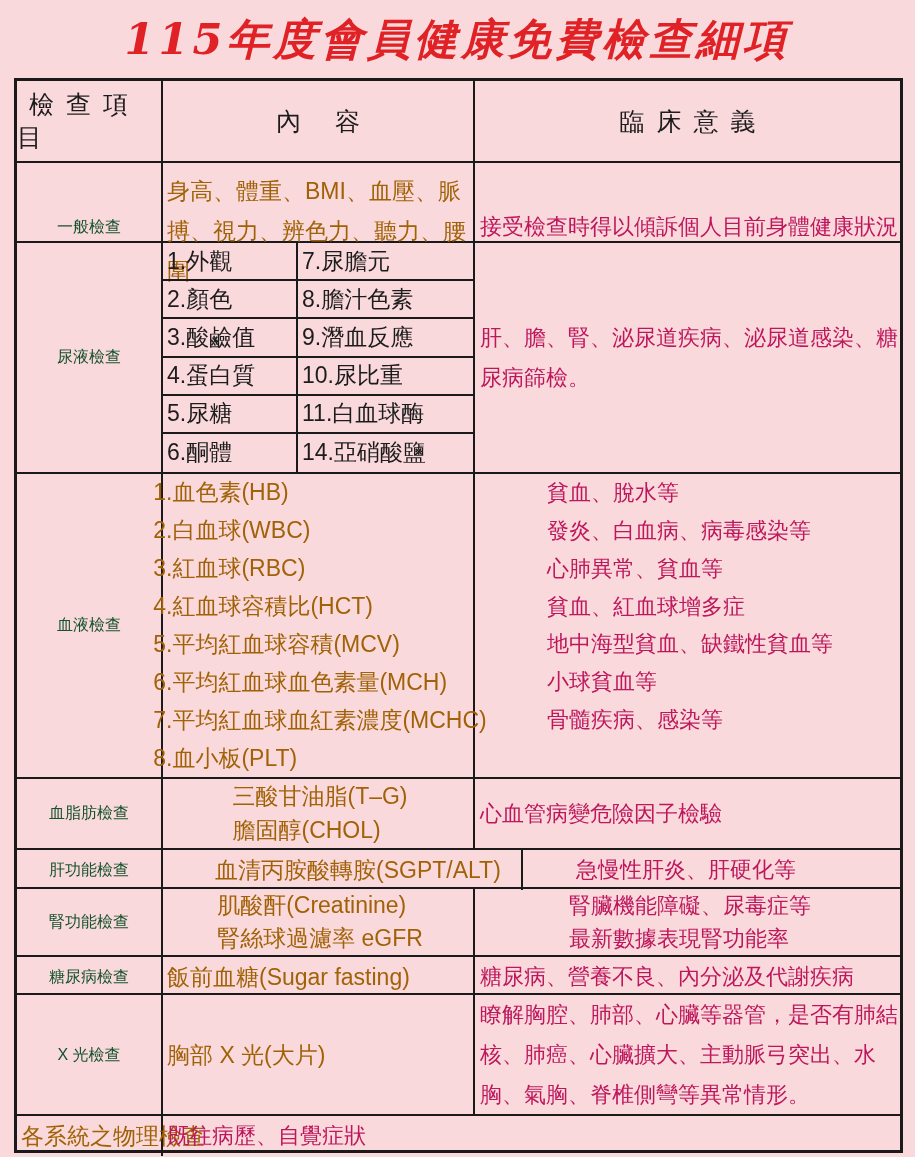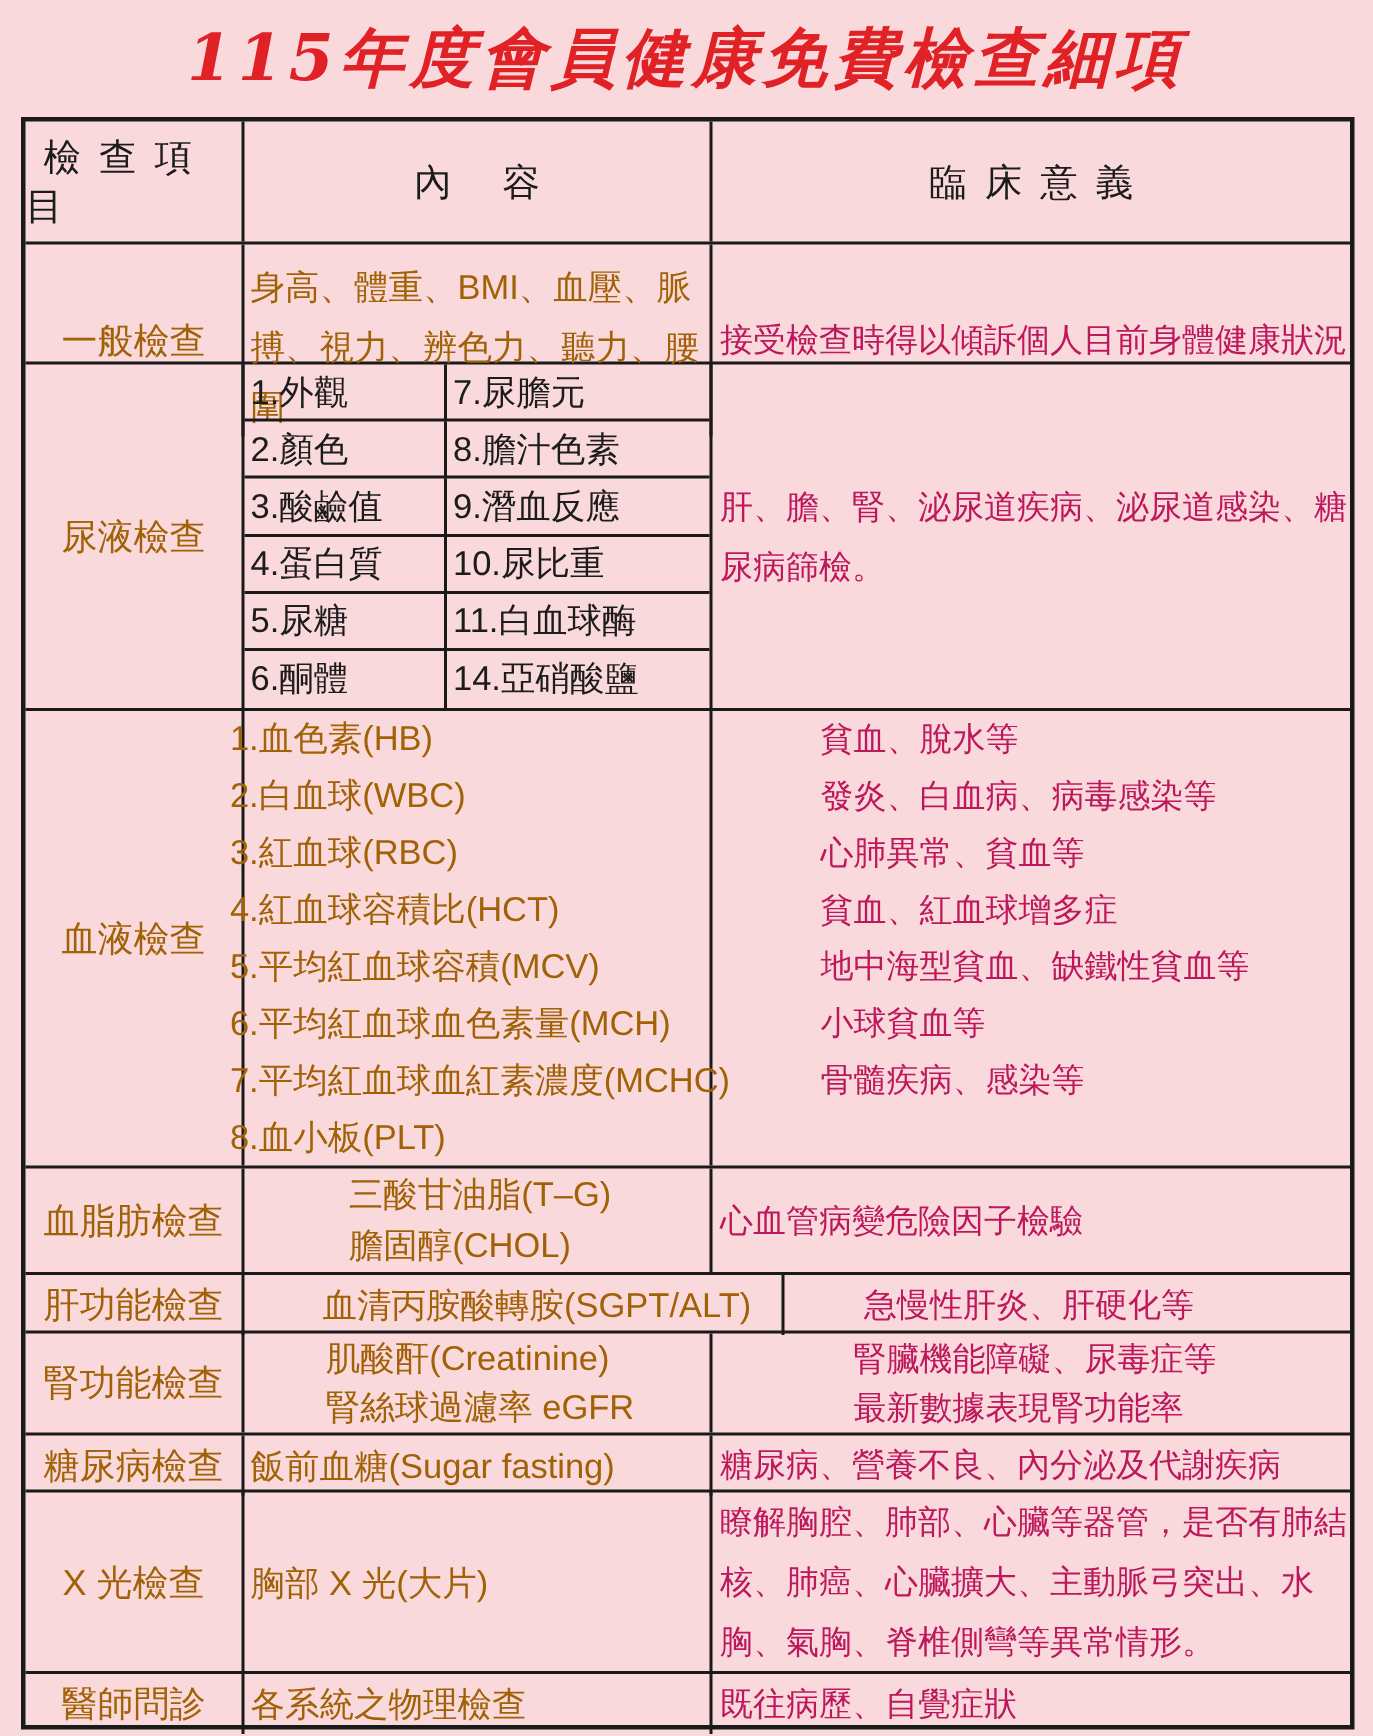--- a/index.html
+++ b/index.html
@@ -51,21 +51,21 @@
 
   .hcell {
     display: flex; align-items: center; justify-content: center;
     font-size: 25px; color: #1C1C1C;
     letter-spacing: 12px; text-indent: 12px;
   }
   .hcell.wide { letter-spacing: 34px; text-indent: 34px; }
 
   .item-cell {
     display: flex; align-items: center; justify-content: center;
-    color: #a16207; font-size: 24px; text-align: right;
+    color: #14532d; font-size: 16px; text-align: right;
   }
   .content-cell {
     font-size: 23px; color: #a16207;
     padding-left: 4px;
     display: flex; flex-direction: column; justify-content: center;
   }
   .content-cell.wrap { display: block; padding-top: 8px; line-height: 40px; padding-right: 2px; }
   .meaning-cell {
     color: #be185d; font-size: 22px; line-height: 40px;
     padding-left: 5px; padding-right: 0;
@@ -197,19 +197,18 @@
       <div class="cell meaning-cell">糖尿病、營養不良、內分泌及代謝疾病</div>
     </div>
 
     <div class="row r-xray">
       <div class="cell item-cell">X 光檢查</div>
       <div class="cell content-cell">胸部 X 光(大片)</div>
       <div class="cell meaning-cell">瞭解胸腔、肺部、心臟等器管，是否有肺結核、肺癌、心臟擴大、主動脈弓突出、水胸、氣胸、脊椎側彎等異常情形。</div>
     </div>
 
     <div class="row r-doctor">
-      <div class="cell item-cell">醫師問診</div>
       <div class="cell content-cell nowrap-line">各系統之物理檢查</div>
       <div class="cell meaning-cell">既往病歷、自覺症狀</div>
     </div>
 
   </div>
 </div>
 
 </body></html>

